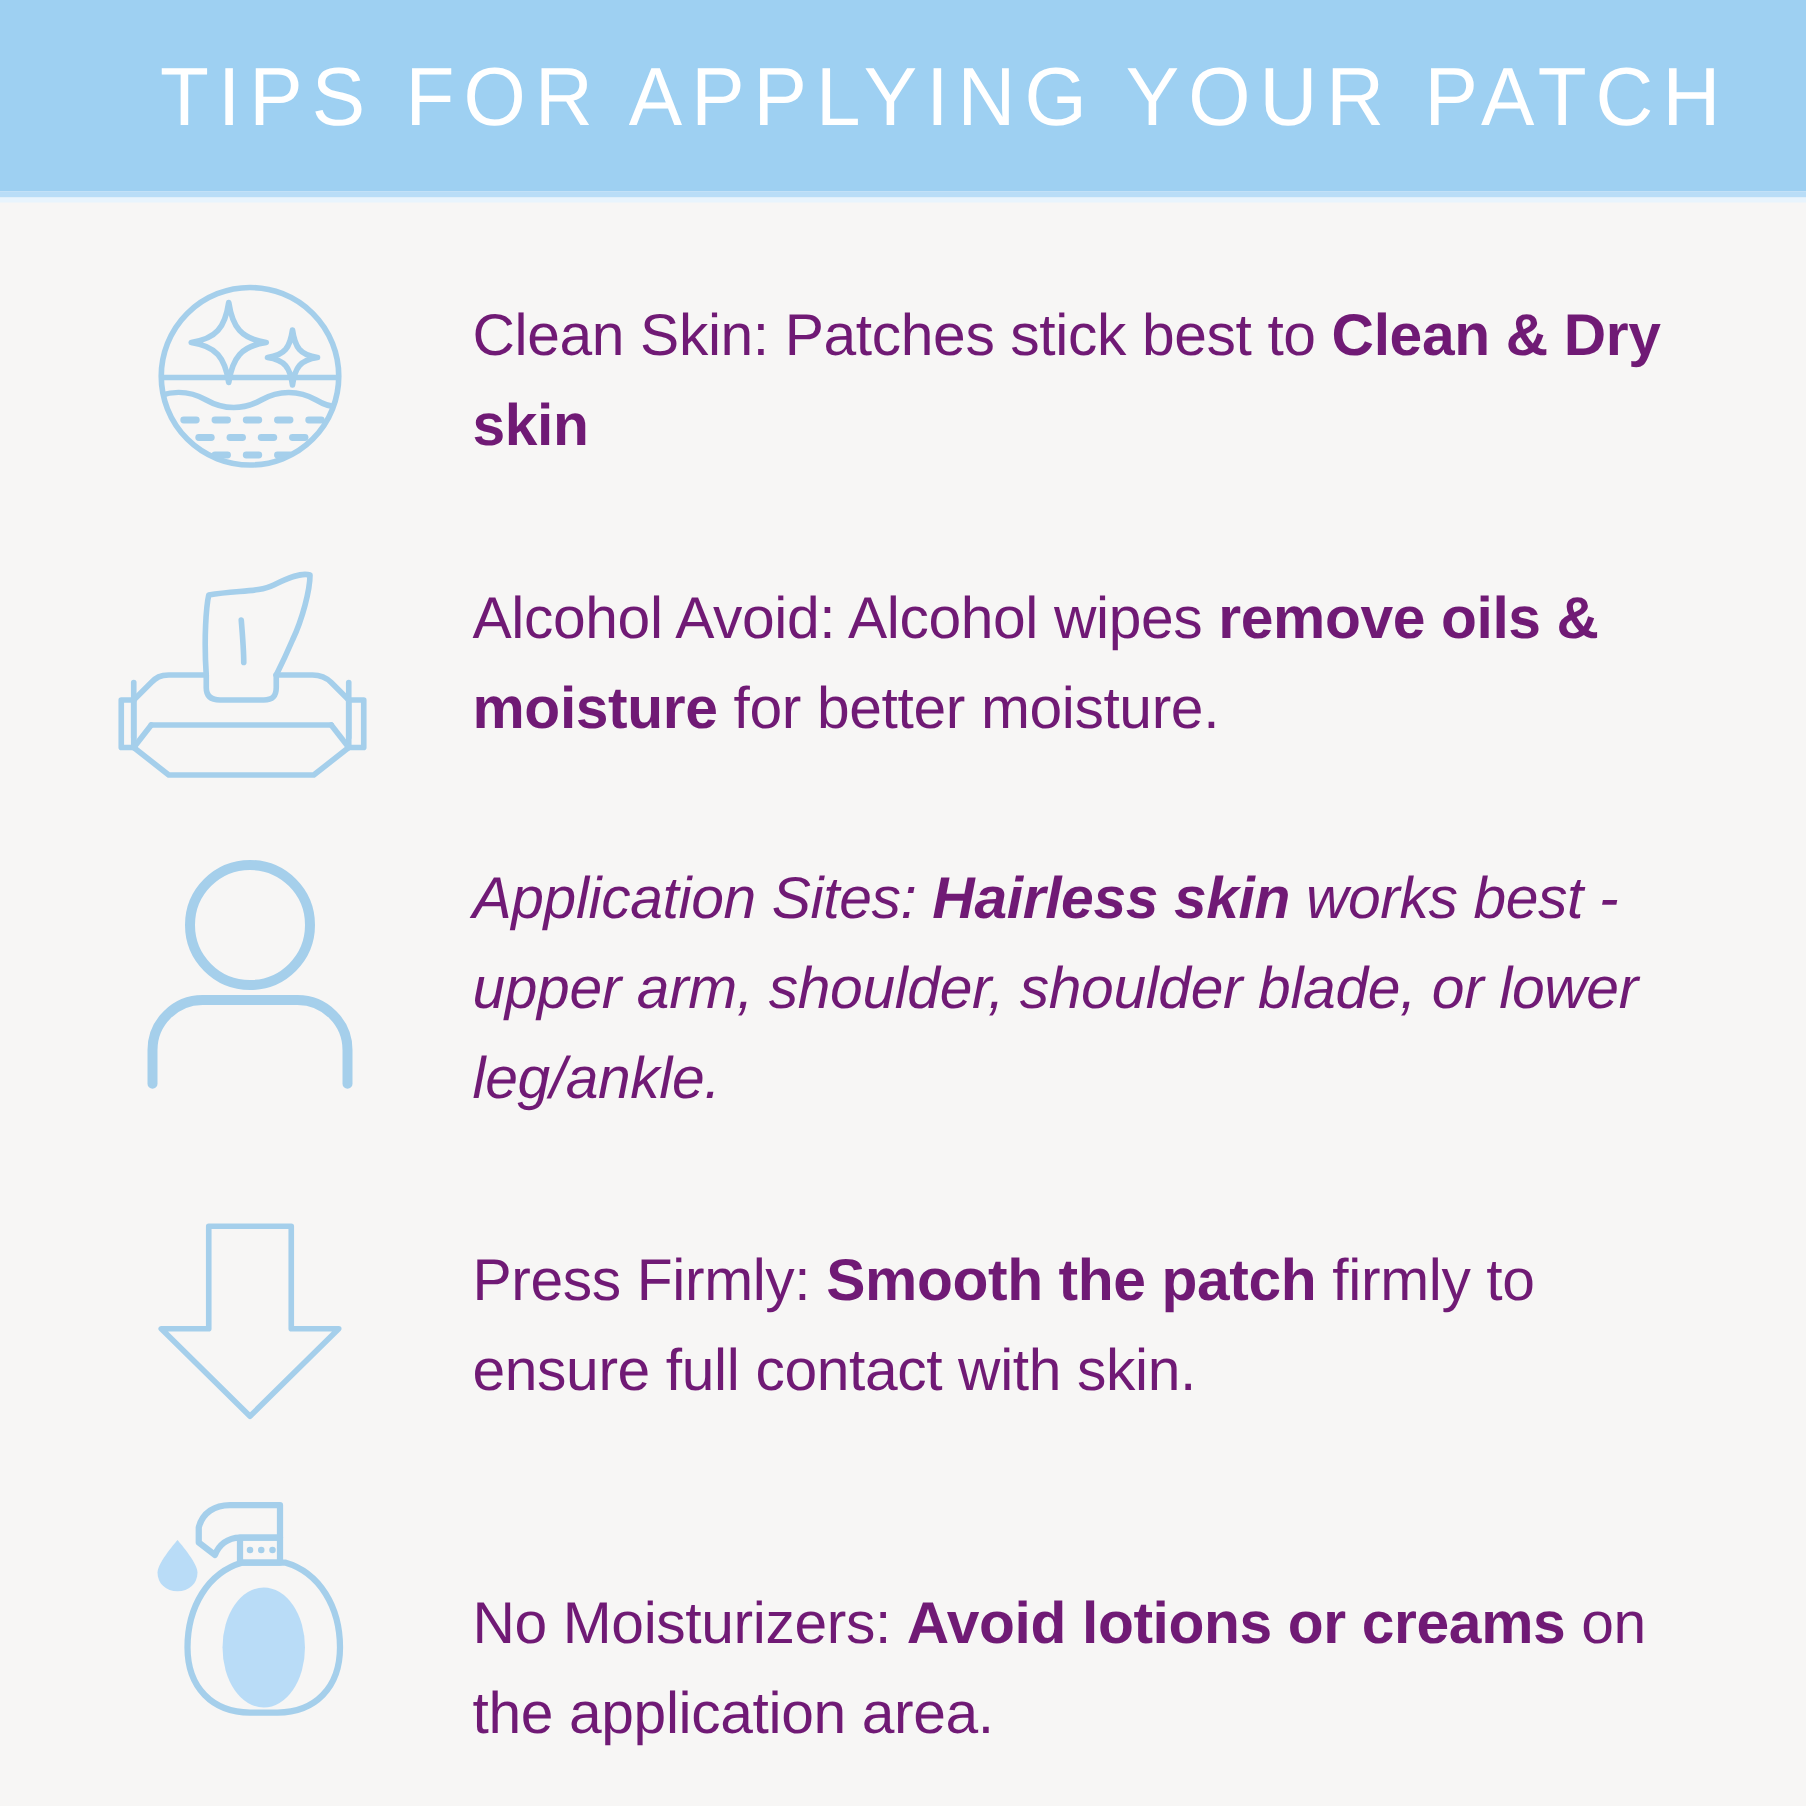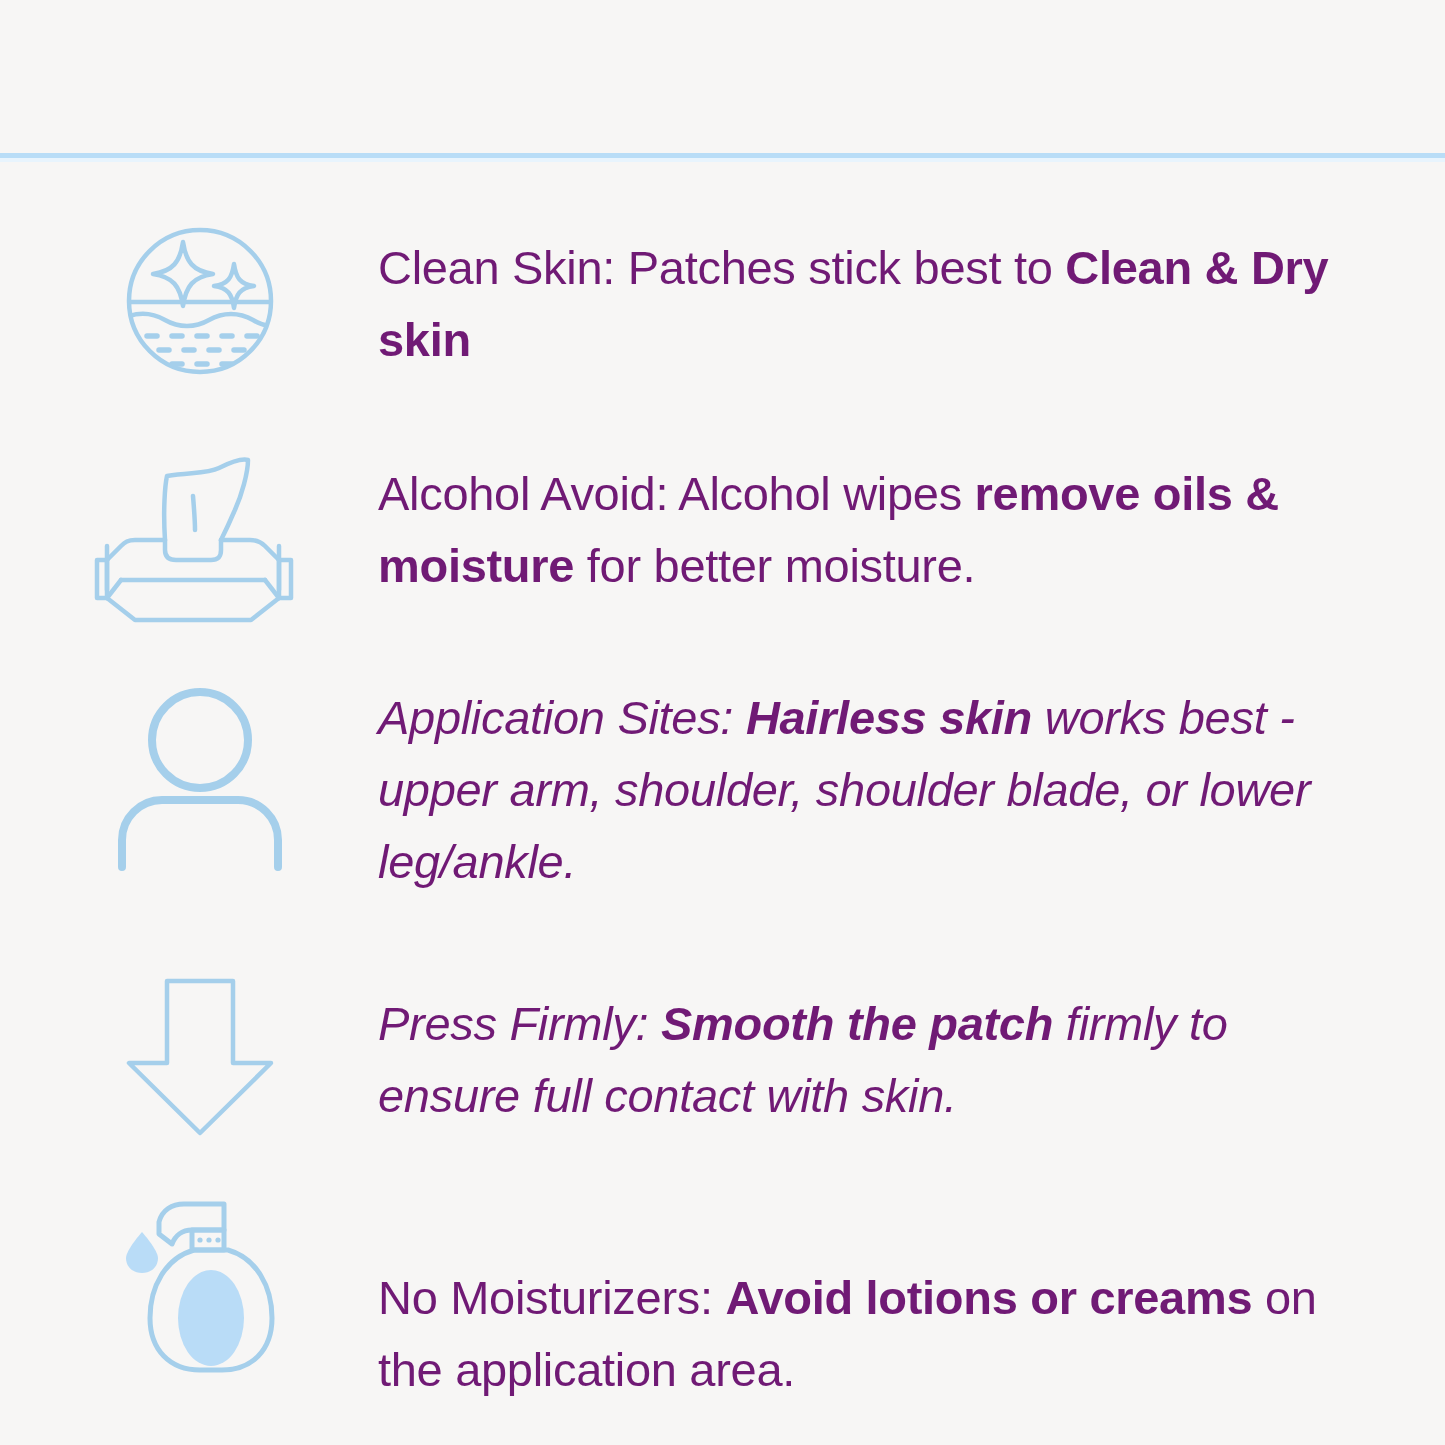--- a/index.html
+++ b/index.html
@@ -85,31 +85,34 @@
   .tip-text b { font-weight:700; }
 
   
   #row-0 .tip-icon { top:64px; }
   #row-0 .tip-text { top:70px; }
   #row-1 .tip-icon { top:288px; }
   #row-1 .tip-text { top:296px; }
   #row-2 .tip-icon { top:520px; }
   #row-2 .tip-text { top:520px;font-style:italic; }
   #row-3 .tip-icon { top:815px; }
-  #row-3 .tip-text { top:826px;font-style:italic; }
+  #row-3 .tip-text { top:826px; }
   #row-4 .tip-icon { top:1038px; }
   #row-4 .tip-text { top:1100px; }
 
   svg { display:block; overflow:visible; }
 </style>
 </head>
 <body>
 
 <div class="page">
 
+  <div class="header">
+    <div class="header-title">TIPS FOR APPLYING YOUR PATCH</div>
+  </div>
   <div class="header-underline"></div>
   <div class="header-underline2"></div>
 
   <div class="tips-list">
 
     <div class="tip-row" id="row-0">
       <div class="tip-icon">
         <svg width="150" height="150" viewBox="0 0 150 150">
           <defs>
             <clipPath id="circClip">

